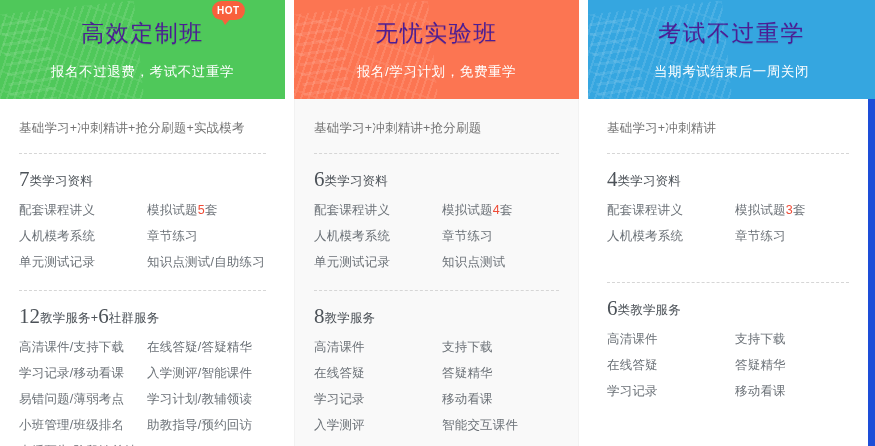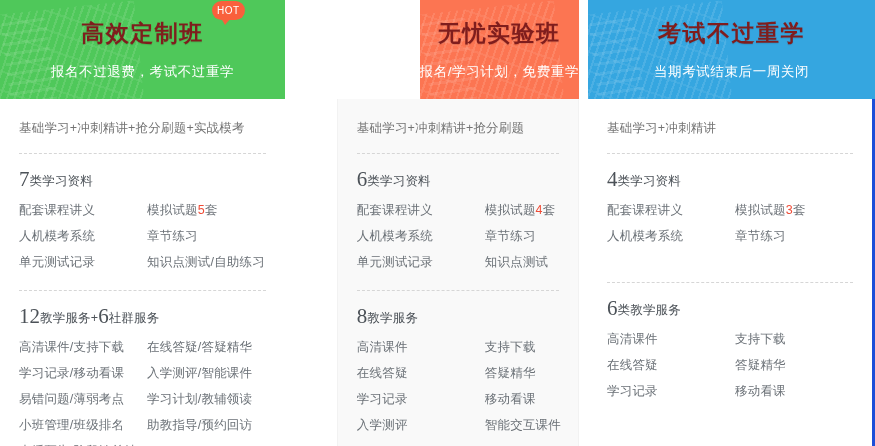--- a/index.html
+++ b/index.html
@@ -16,21 +16,21 @@
     position: relative;
   }
   .col {
     position: relative;
     display: flex;
     flex-direction: column;
     height: 446px;
   }
   .col-1 { width: 285px; }
   .gap { width: 9px; height: 446px; background: #ffffff; }
-  .col-2 { width: 285px; align-items: flex-end; }
+  .col-2 { width: 285px; }
   .col-3 { width: 287px; }
 
   
   .chead {
     position: relative;
     height: 99px;
     flex: 0 0 99px;
     overflow: hidden;
     display: flex;
     flex-direction: column;
@@ -66,23 +66,23 @@
     opacity: .10;
     background: repeating-linear-gradient(0deg,
         rgba(255,255,255,0) 0px, rgba(255,255,255,0) 7px,
         rgba(255,255,255,.9) 7px, rgba(255,255,255,.9) 10px);
     transform: rotate(-8deg);
     border-radius: 4px;
     pointer-events: none;
   }
   .title-wrap { position: relative; z-index: 3; text-align: center; }
   .ctitle {
-    color: #7f1d1d;
+    color: #4c1d95;
     font-size: 23px;
-    font-weight: bold;
+    font-weight: normal;
     letter-spacing: 1.5px;
     line-height: 30px;
     text-shadow: 0 1px 1px rgba(0,0,0,.10);
     white-space: nowrap;
     position: relative;
     display: inline-block;
   }
   .csub {
     color: #ffffff;
     font-size: 13.5px;
@@ -97,21 +97,21 @@
   
   .hot-badge {
     position: absolute;
     top: -17px;
     right: -41px;
     width: 33px; height: 19px;
     background: #f9603c;
     border-radius: 10px;
     color: #ffffff;
     font-size: 10px;
-    font-weight: normal;
+    font-weight: bold;
     letter-spacing: .5px;
     line-height: 19px;
     text-align: center;
     z-index: 6;
   }
   .hot-badge::after {
     content: "";
     position: absolute;
     left: 9px; bottom: -5px;
     width: 0; height: 0;
@@ -121,21 +121,21 @@
   }
 
   
   .cbody {
     flex: 1 1 auto;
     padding: 19px 17px 10px 17px;
     position: relative;
   }
   .cbody.white { background: #ffffff; }
   .cbody.grey  { background: #f9f9f9; border-left: 1px solid #f2f2f2; border-right: 1px solid #f2f2f2; }
-  .cbody.edge  { background: #ffffff; border-right: 3px solid #1d4ed8; }
+  .cbody.edge  { background: #ffffff; border-right: 7px solid #1d4ed8; }
 
   .lead {
     font-size: 12.5px;
     color: #737373;
     line-height: 20px;
     letter-spacing: .2px;
     white-space: nowrap;
     padding-left: 2px;
   }
   .divider {

